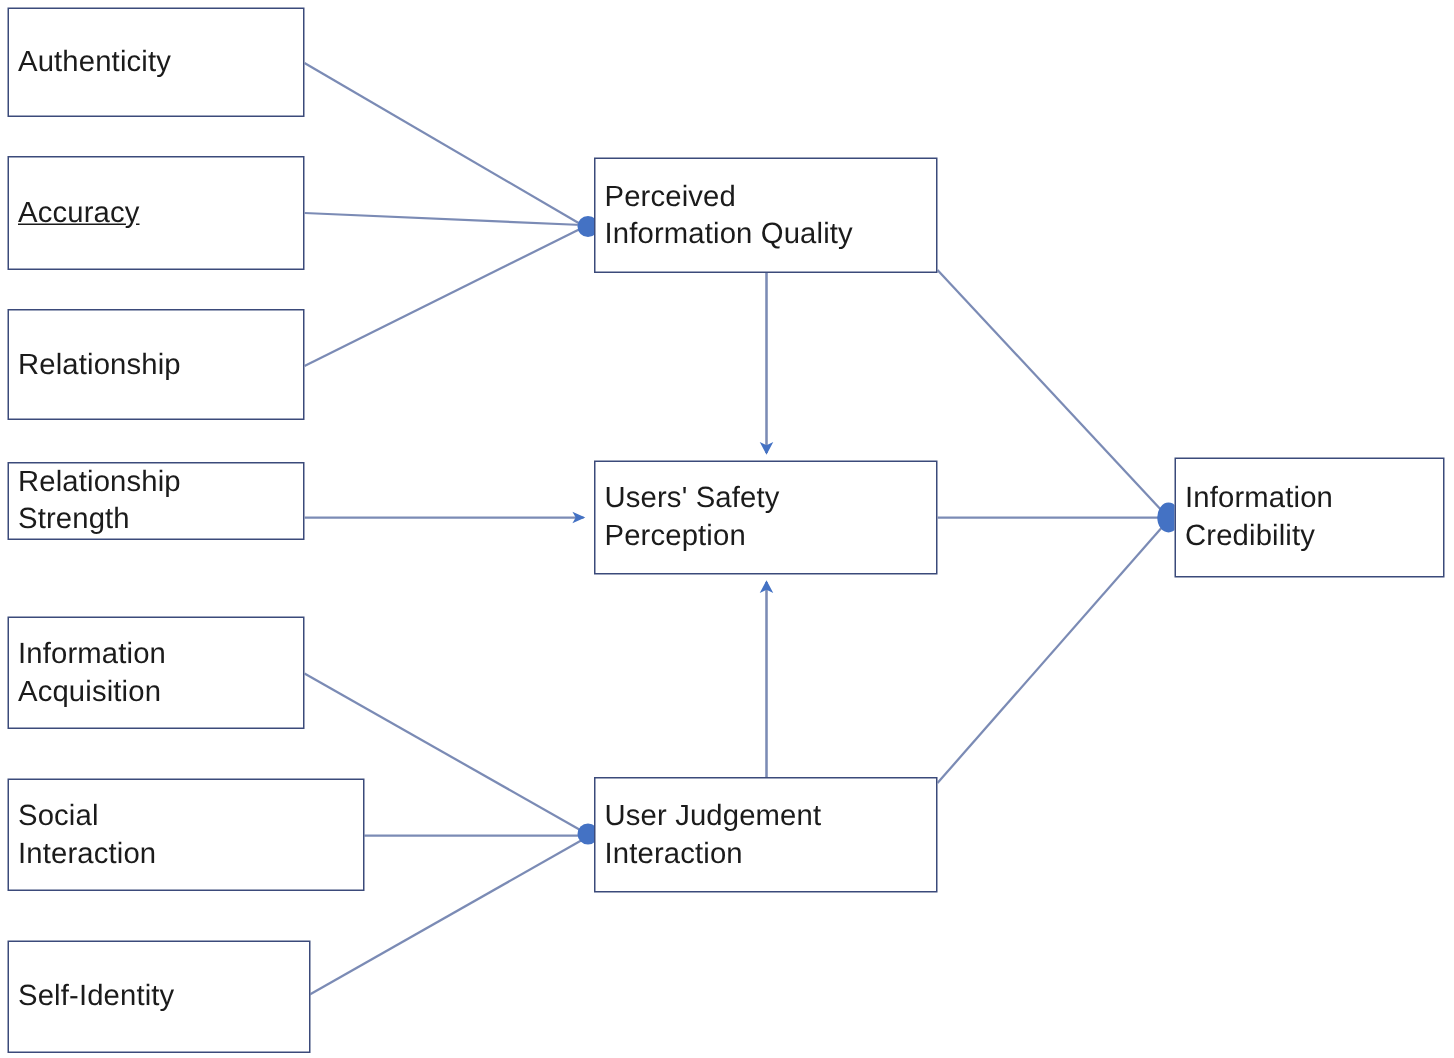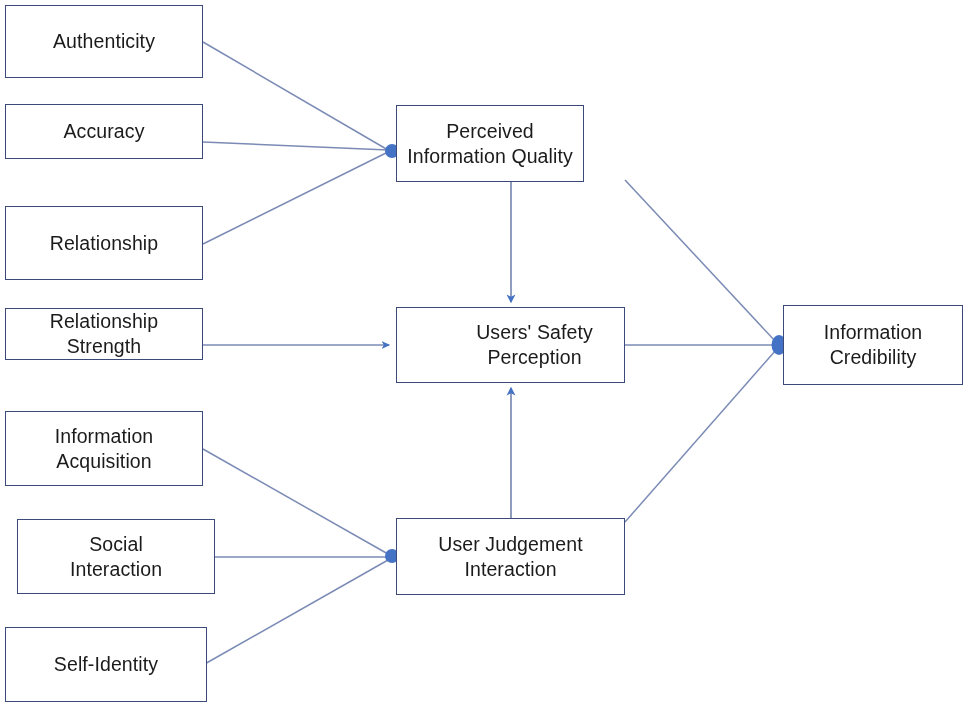--- a/index.html
+++ b/index.html
@@ -25,21 +25,21 @@
     height: 705px;
   }
   .node {
     position: absolute;
     box-sizing: border-box;
     border: 1.6px solid #3b4a7a;
     background: #ffffff;
     display: flex;
     align-items: center;
     justify-content: center;
-    text-align: center;
+    text-align: left;
     color: #1b1b1b;
     font-size: 19.5px;
     line-height: 1.28;
     letter-spacing: 0.1px;
     z-index: 3;
   }
   .node .label {
     display: block;
     width: 100%;
     padding: 0 6px;
@@ -79,48 +79,48 @@
         <ellipse cx="392" cy="151" rx="7" ry="7" fill="#4472c4"></ellipse>
         <ellipse cx="392" cy="556" rx="7" ry="7" fill="#4472c4"></ellipse>
         <ellipse cx="779" cy="345" rx="7.5" ry="10" fill="#4472c4"></ellipse>
       </g>
   </svg>
 
   <div id="nodes-antecedents">
       <div class="node" style="left: 5px; top: 5px; width: 198px; height: 73px; border-color: rgb(59, 74, 122); color: rgb(27, 27, 27);">
         <span class="label">Authenticity</span>
       </div>
-      <div class="node" style="left: 5px; top: 104px; width: 198px; height: 55px; border-color: rgb(59, 74, 122); color: rgb(27, 27, 27);">
+      <div class="node" style="left: 5px; top: 104px; width: 198px; height: 76px; border-color: rgb(59, 74, 122); color: rgb(27, 27, 27); text-decoration: underline;">
         <span class="label">Accuracy</span>
       </div>
       <div class="node" style="left: 5px; top: 206px; width: 198px; height: 74px; border-color: rgb(59, 74, 122); color: rgb(27, 27, 27);">
         <span class="label">Relationship</span>
       </div>
       <div class="node" style="left: 5px; top: 308px; width: 198px; height: 52px; border-color: rgb(59, 74, 122); color: rgb(27, 27, 27);">
         <span class="label">Relationship
 Strength</span>
       </div>
       <div class="node" style="left: 5px; top: 411px; width: 198px; height: 75px; border-color: rgb(59, 74, 122); color: rgb(27, 27, 27);">
         <span class="label">Information
 Acquisition</span>
       </div>
-      <div class="node" style="left: 17px; top: 519px; width: 198px; height: 75px; border-color: rgb(59, 74, 122); color: rgb(27, 27, 27);">
+      <div class="node" style="left: 5px; top: 519px; width: 238px; height: 75px; border-color: rgb(59, 74, 122); color: rgb(27, 27, 27);">
         <span class="label">Social
 Interaction</span>
       </div>
       <div class="node" style="left: 5px; top: 627px; width: 202px; height: 75px; border-color: rgb(59, 74, 122); color: rgb(27, 27, 27);">
         <span class="label">Self-Identity</span>
       </div>
     </div>
   <div id="nodes-mediators">
-      <div class="node" style="left: 396px; top: 105px; width: 188px; height: 77px; border-color: rgb(59, 74, 122); color: rgb(27, 27, 27);">
+      <div class="node" style="left: 396px; top: 105px; width: 229px; height: 77px; border-color: rgb(59, 74, 122); color: rgb(27, 27, 27);">
         <span class="label">Perceived
 Information Quality</span>
       </div>
-      <div class="node" style="left: 396px; top: 307px; width: 229px; height: 76px; border-color: rgb(59, 74, 122); color: rgb(27, 27, 27); padding-left: 48px;">
+      <div class="node" style="left: 396px; top: 307px; width: 229px; height: 76px; border-color: rgb(59, 74, 122); color: rgb(27, 27, 27);">
         <span class="label">Users' Safety
 Perception</span>
       </div>
       <div class="node" style="left: 396px; top: 518px; width: 229px; height: 77px; border-color: rgb(59, 74, 122); color: rgb(27, 27, 27);">
         <span class="label">User Judgement
 Interaction</span>
       </div>
     </div>
   <div id="nodes-outcome">
       <div class="node" style="left: 783px; top: 305px; width: 180px; height: 80px; border-color: rgb(59, 74, 122); color: rgb(27, 27, 27);">

